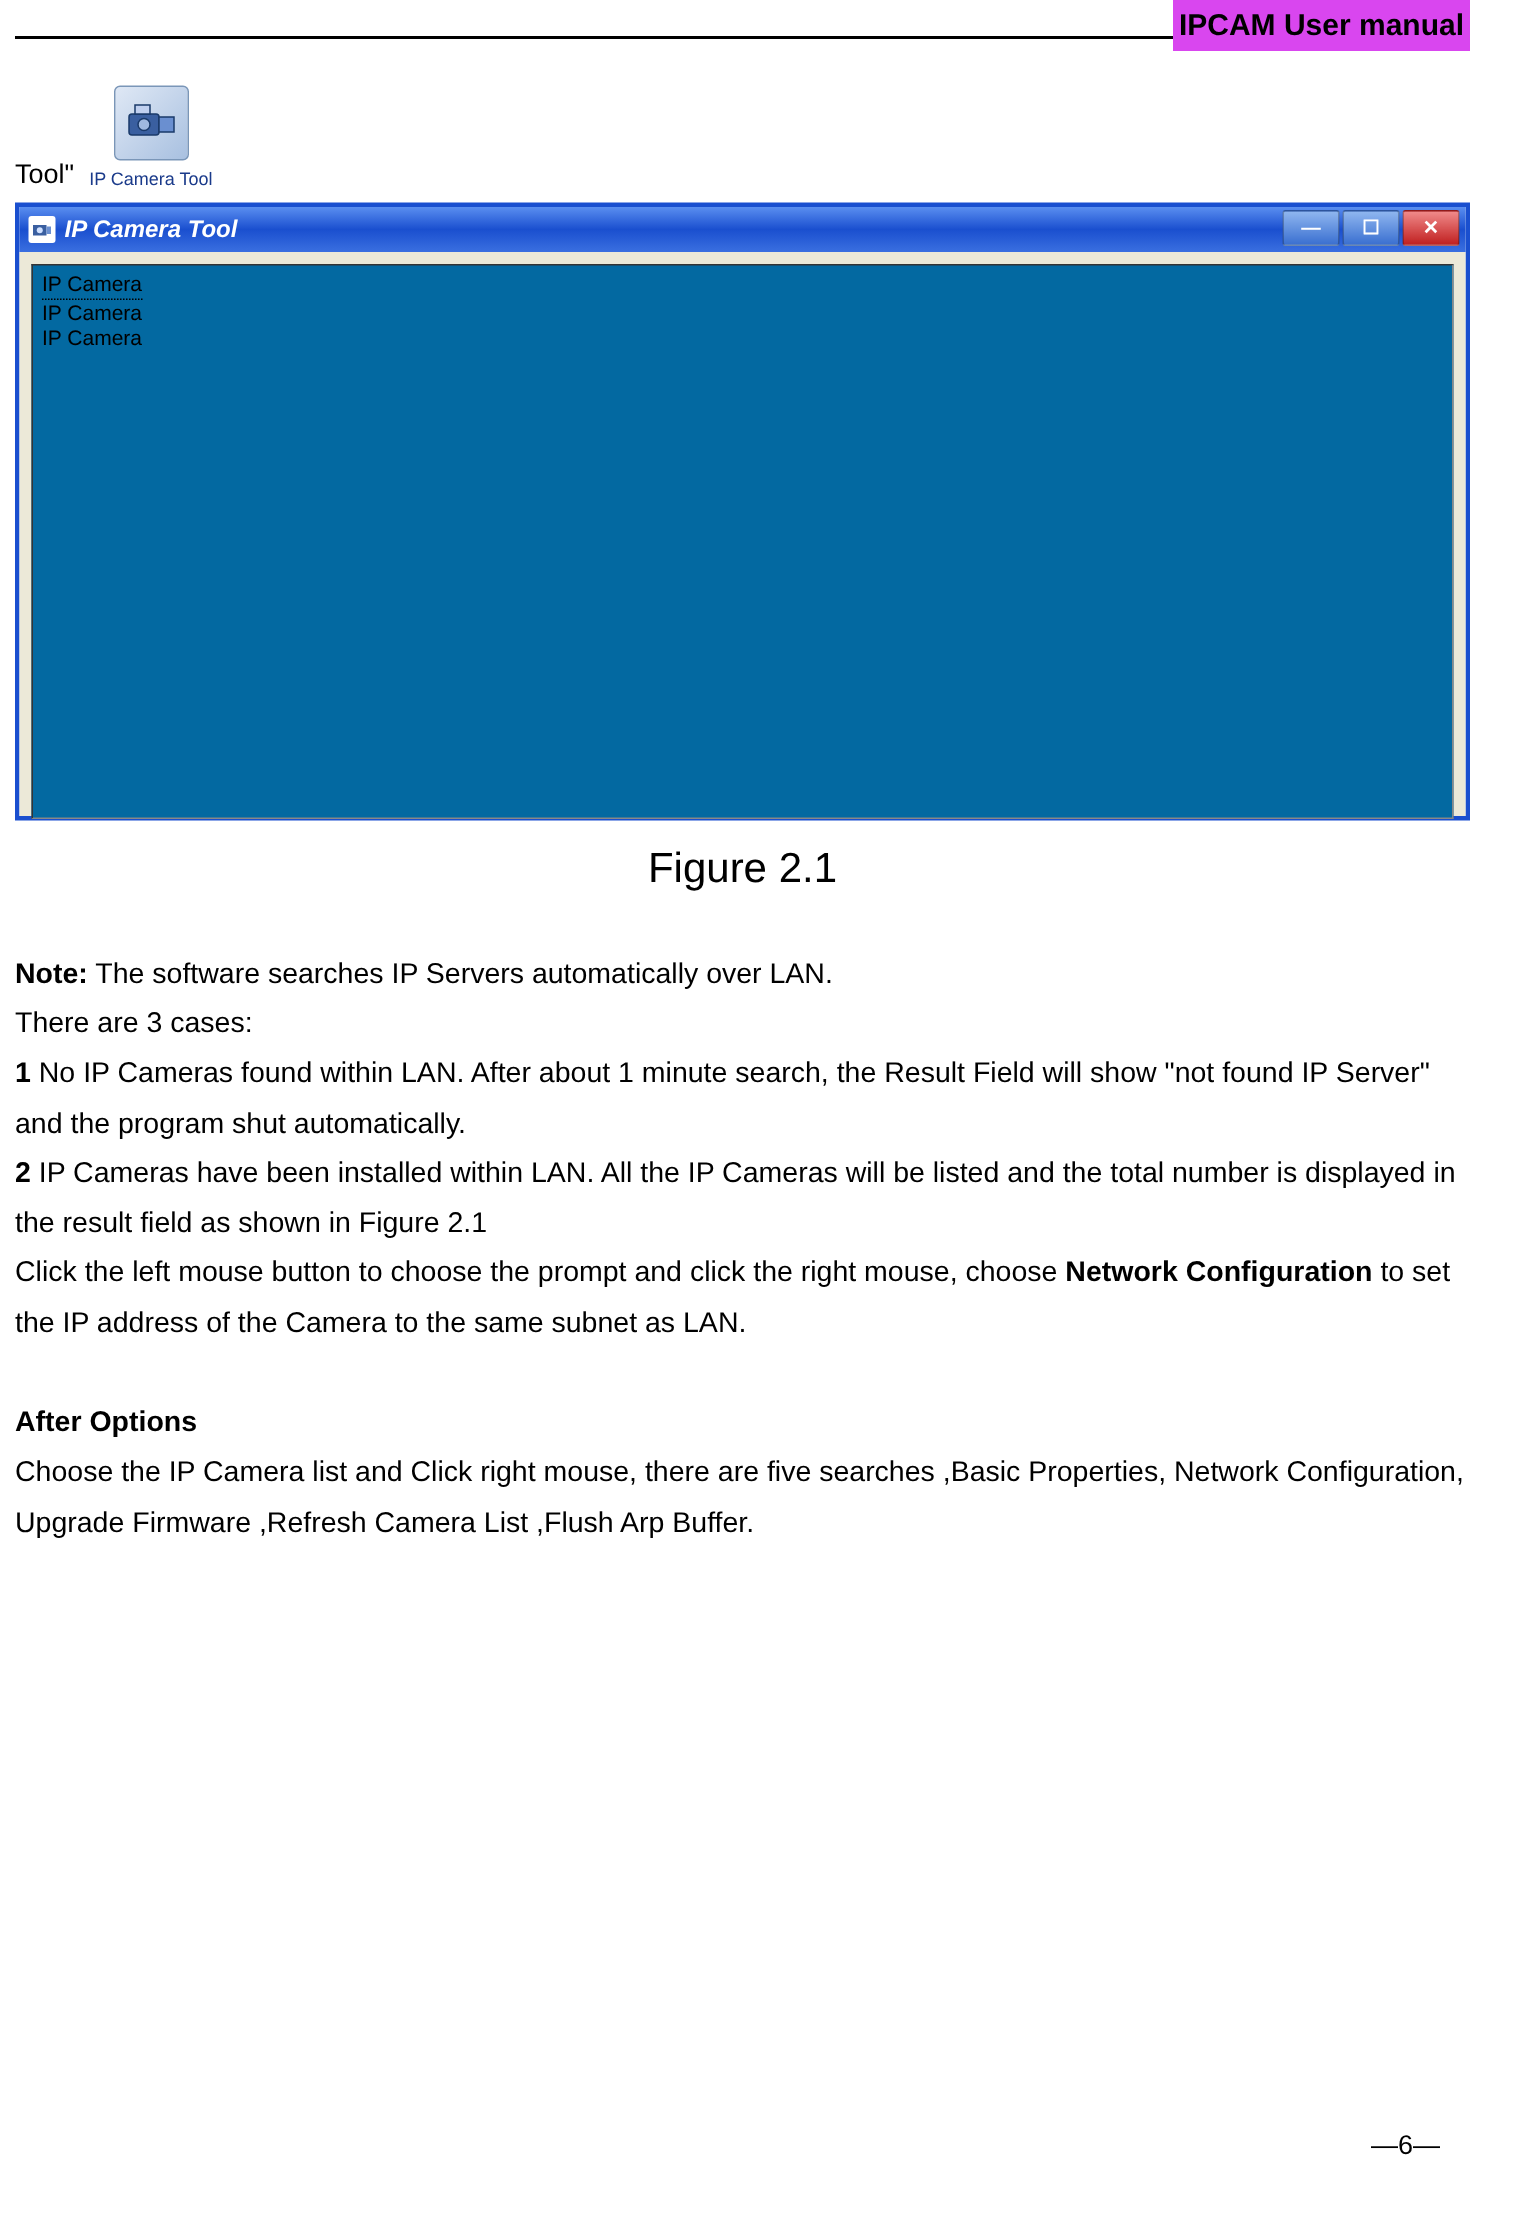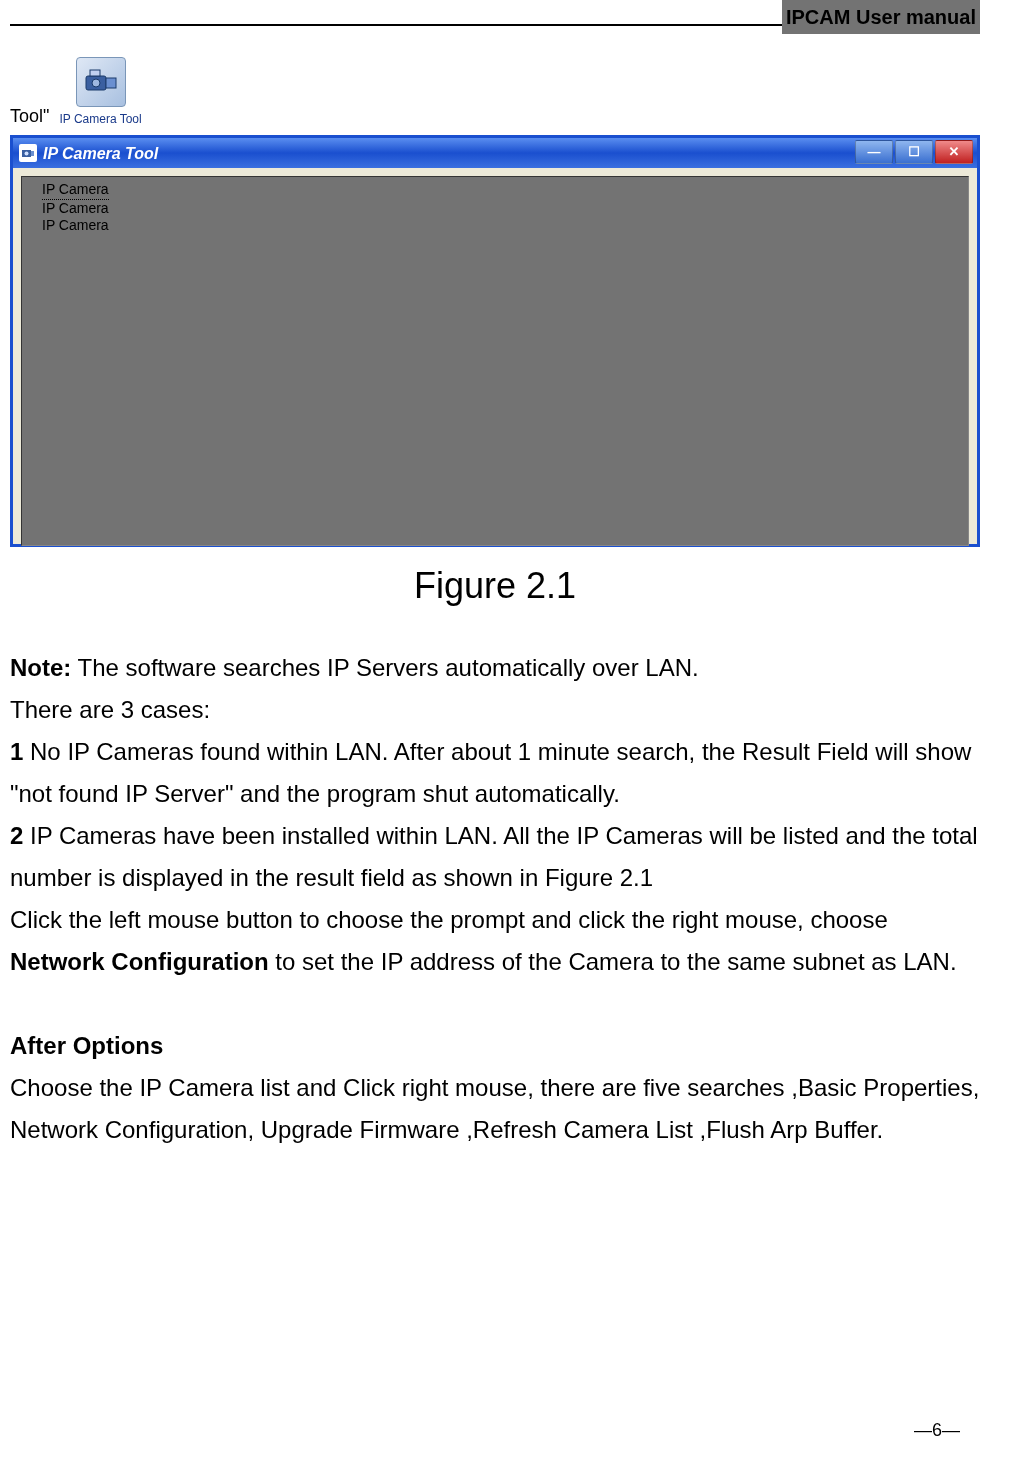--- a/index.html
+++ b/index.html
@@ -24,21 +24,21 @@
     left: 10px;
     right: 40px;
     border-top: 2px solid #000;
   }
   .header-title {
     position: absolute;
     top: 0;
     right: 40px;
     font-weight: bold;
     font-size: 20px;
-    background: #737373;
+    background: #d946ef;
     padding: 0 4px;
   }
   .content {
     position: absolute;
     top: 55px;
     left: 10px;
     right: 40px;
   }
   .intro-line {
     display: flex;
@@ -122,24 +122,24 @@
   .win-min { background: linear-gradient(180deg,#8fb6ef,#3a6fd0); }
   .win-max { background: linear-gradient(180deg,#8fb6ef,#3a6fd0); }
   .win-close { background: linear-gradient(180deg,#f08a8a,#c02020); }
 
   .app-body {
     background: #ece9d8;
     padding: 8px 8px 8px 8px;
     height: 360px;
   }
   .list-area {
-    background: #737373;
+    background: #0369a1;
     border: 1px inset #888;
     height: 100%;
-    padding: 4px 20px;
+    padding: 4px 6px;
     display: flex;
     gap: 0;
     overflow: hidden;
     justify-content: space-between;
   }
   .list-col-left {
     width: 355px;
     font-family: "MS Sans Serif", Tahoma, sans-serif;
     font-size: 14px;
     line-height: 1.25;
@@ -159,27 +159,27 @@
   }
   .list-col-right .row.selected {
     background: #316ac5;
     color: #fff;
     display:inline-block;
     padding: 0 2px;
   }
 
   .figure-caption {
     text-align: center;
-    font-size: 36px;
+    font-size: 28px;
     margin: 8px 0 30px 0;
     font-family: Arial, sans-serif;
   }
 
   .body-text p { margin: 0 0 0 0; }
-  .body-text { font-size: 24px; line-height: 1.75; }
+  .body-text { font-size: 19px; line-height: 1.75; }
   .bold { font-weight: bold; }
 
   .footer-pg {
     position: absolute;
     bottom: 32px;
     right: 60px;
     font-size: 18px;
   }
 </style>
 </head>

